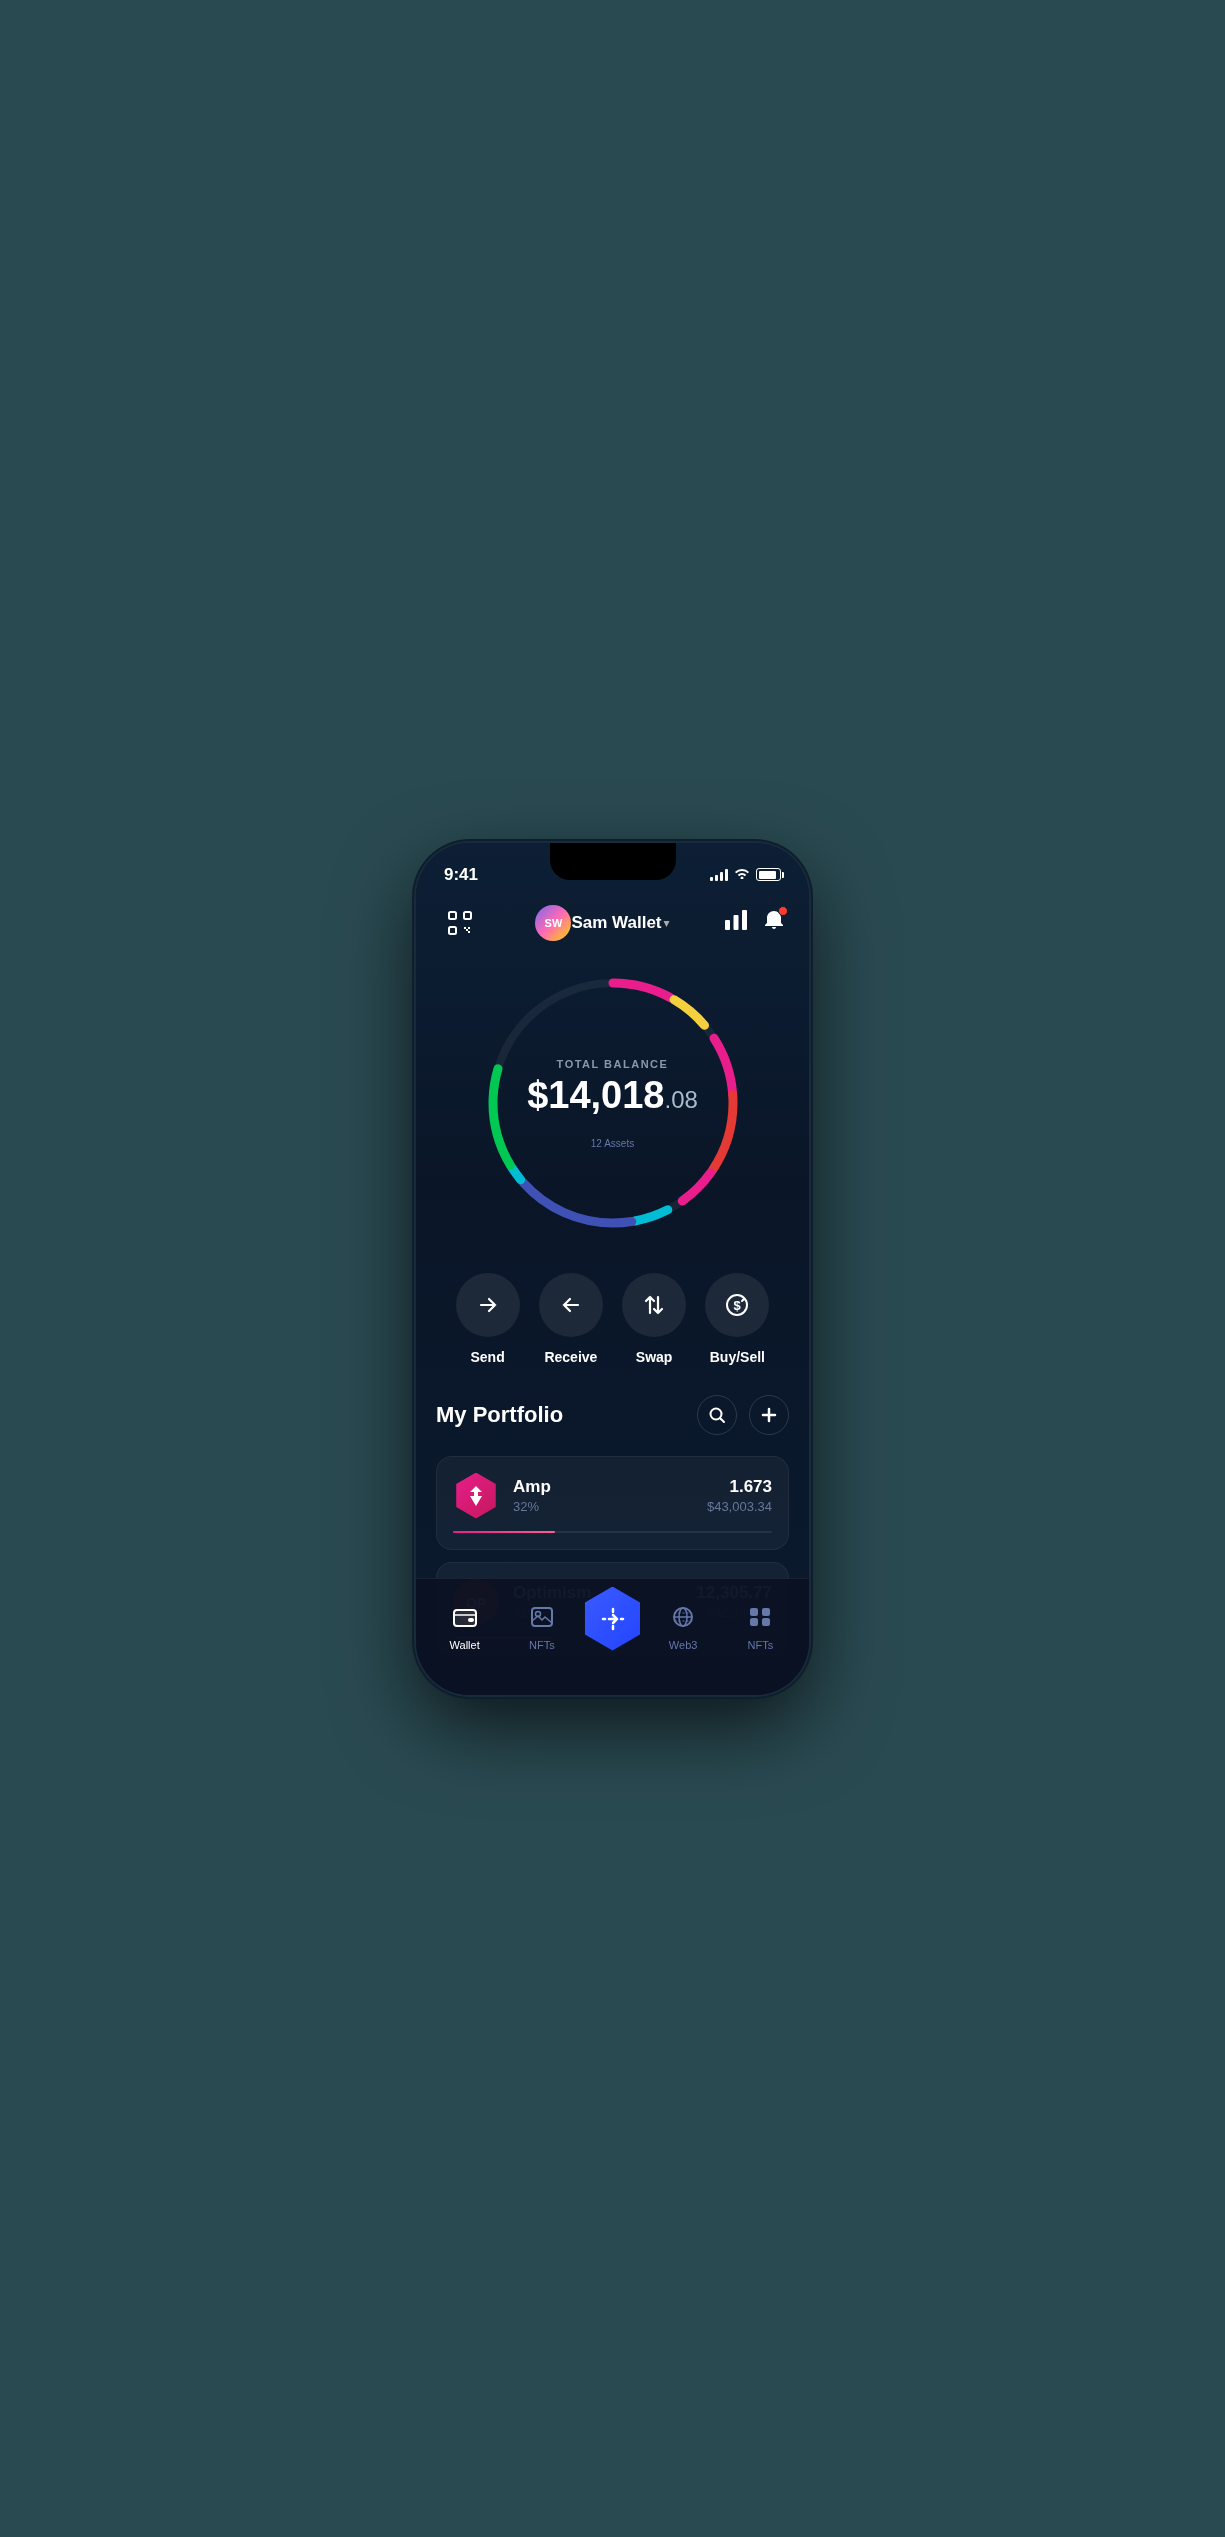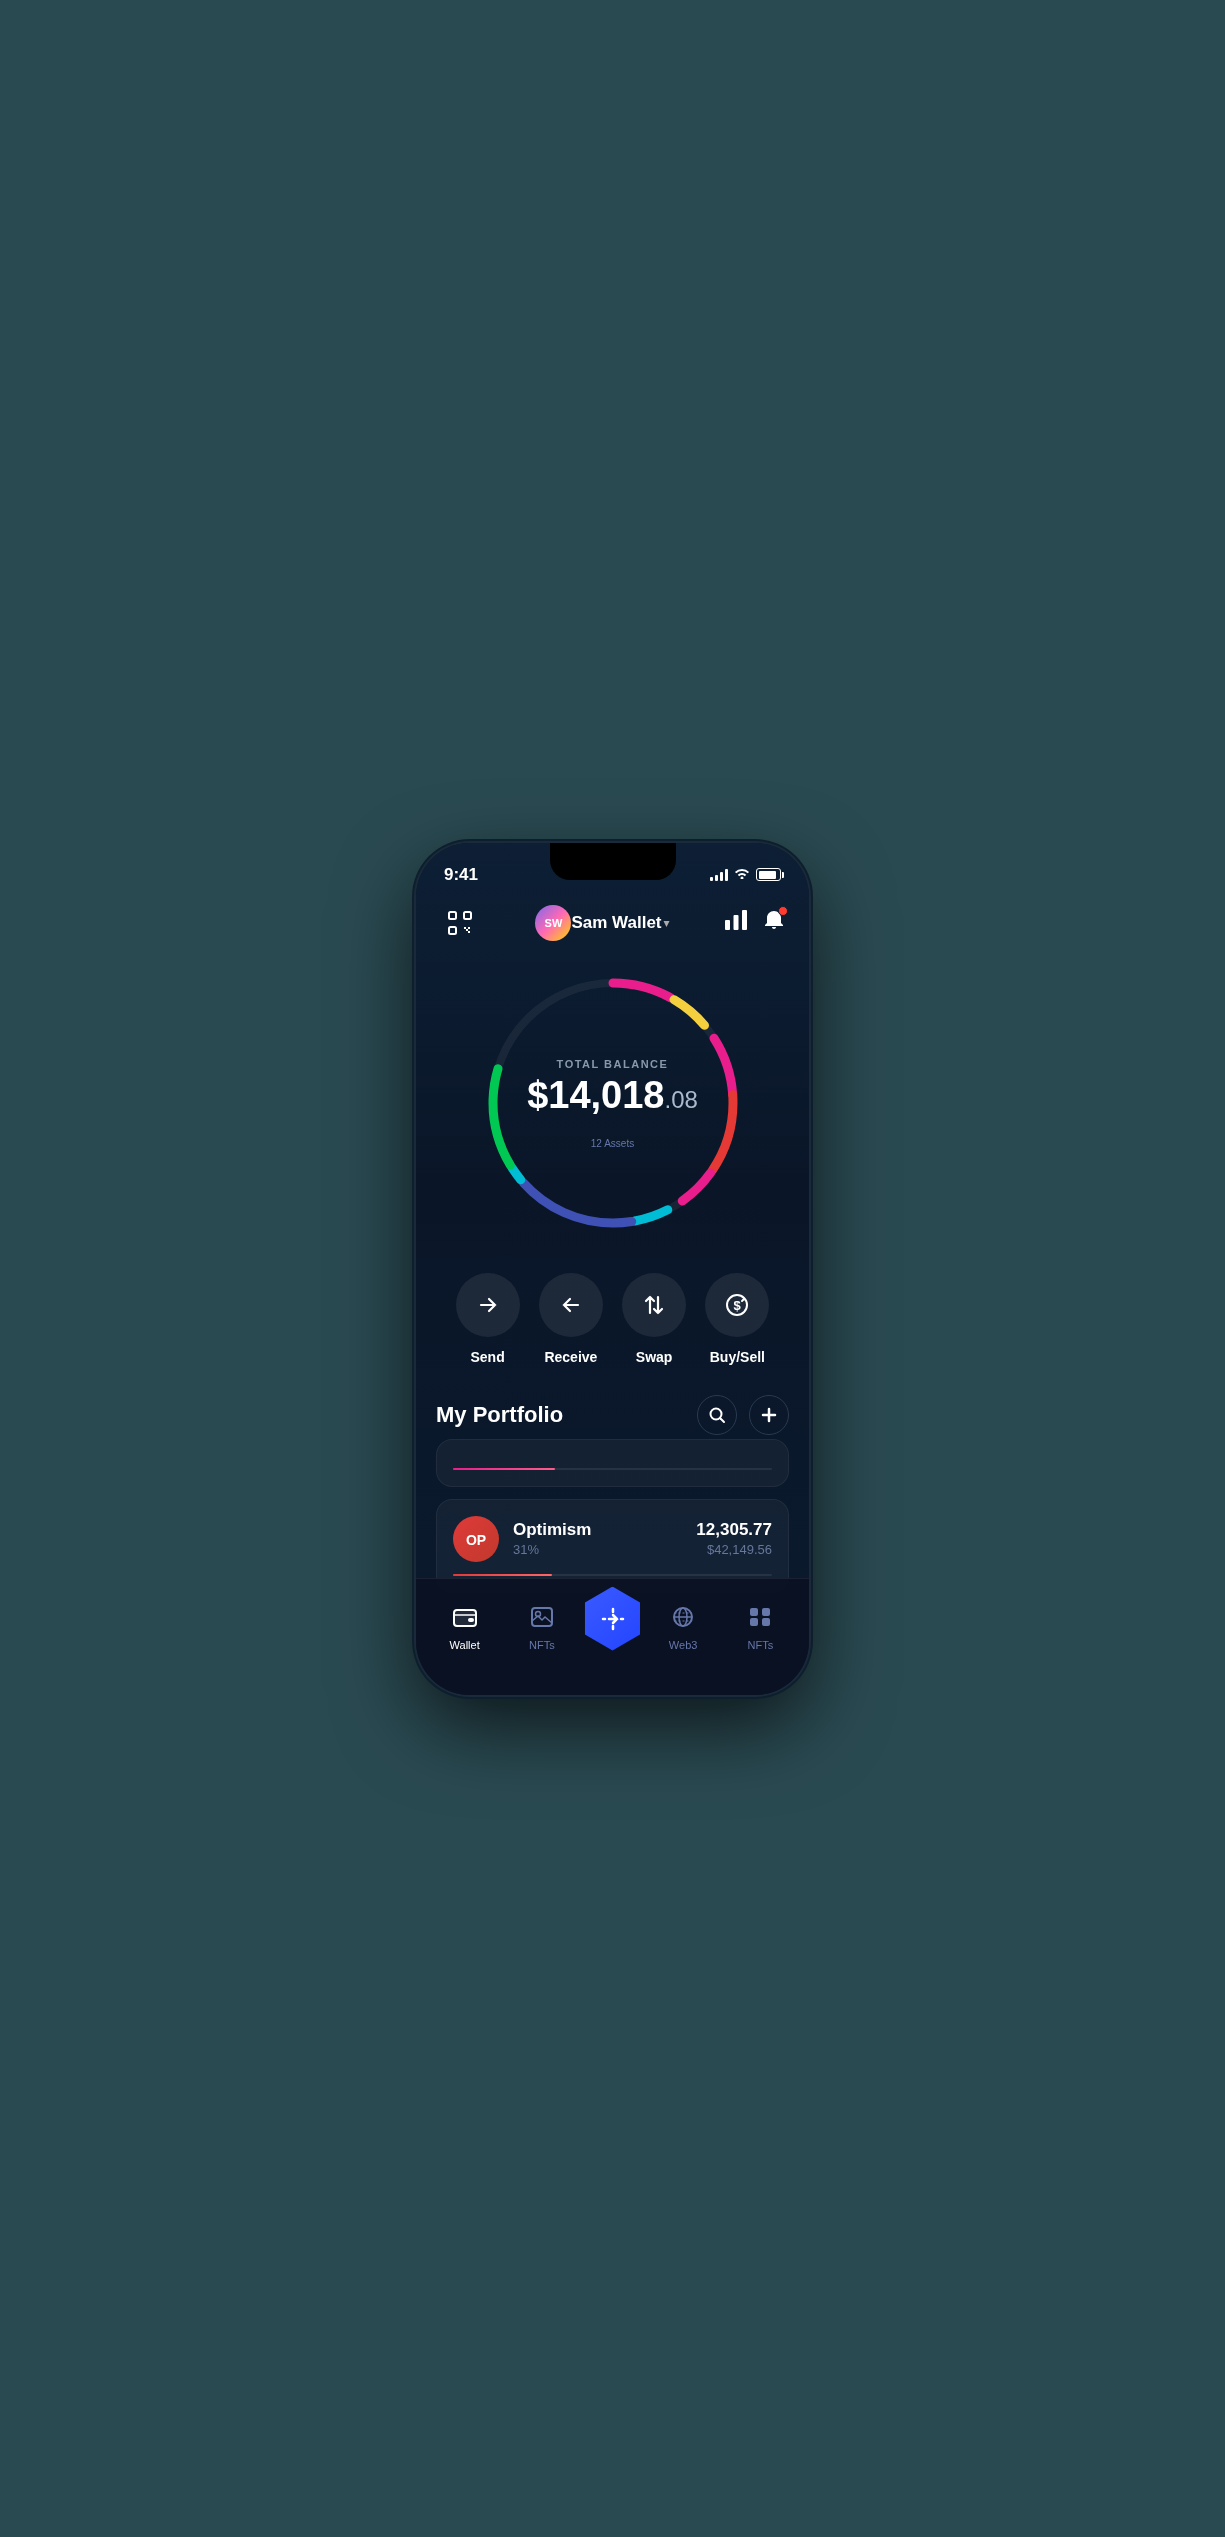--- a/index.html
+++ b/index.html
@@ -287,21 +287,21 @@
 
     
     .portfolio-section {
       padding: 10px 20px;
     }
 
     .portfolio-header {
       display: flex;
       justify-content: space-between;
       align-items: center;
-      margin-bottom: 4px;
+      margin-bottom: 21px;
     }
 
     .portfolio-title {
       color: #fff;
       font-size: 22px;
       font-weight: 700;
     }
 
     .portfolio-actions {
       display: flex;
@@ -617,20 +617,35 @@
           </button>
           <button class="portfolio-icon-btn">
             <svg width="18" height="18" viewBox="0 0 18 18" fill="none" stroke="white" stroke-width="2.5" stroke-linecap="round">
               <path d="M9 3v12M3 9h12"></path>
             </svg>
           </button>
         </div>
       </div>
 
       <div class="asset-card">
+        <div class="asset-row">
+          <div class="asset-icon asset-icon-amp">
+            <svg width="28" height="28" viewBox="0 0 28 28" fill="white">
+              <path d="M14 4L8 10h4v4H8l6 10 6-10h-4v-4h4z"></path>
+            </svg>
+          </div>
+          <div class="asset-info">
+            <div class="asset-name">Amp</div>
+            <div class="asset-pct">32%</div>
+          </div>
+          <div class="asset-values">
+            <div class="asset-amount">1.673</div>
+            <div class="asset-usd">$43,003.34</div>
+          </div>
+        </div>
         <div class="asset-progress">
           <div class="asset-progress-fill progress-amp"></div>
         </div>
       </div>
 
       <div class="asset-card">
         <div class="asset-row">
           <div class="asset-icon asset-icon-op">
             <svg width="26" height="26" viewBox="0 0 26 26" fill="white">
               <text x="13" y="19" text-anchor="middle" font-size="14" font-weight="800" fill="white">OP</text>

